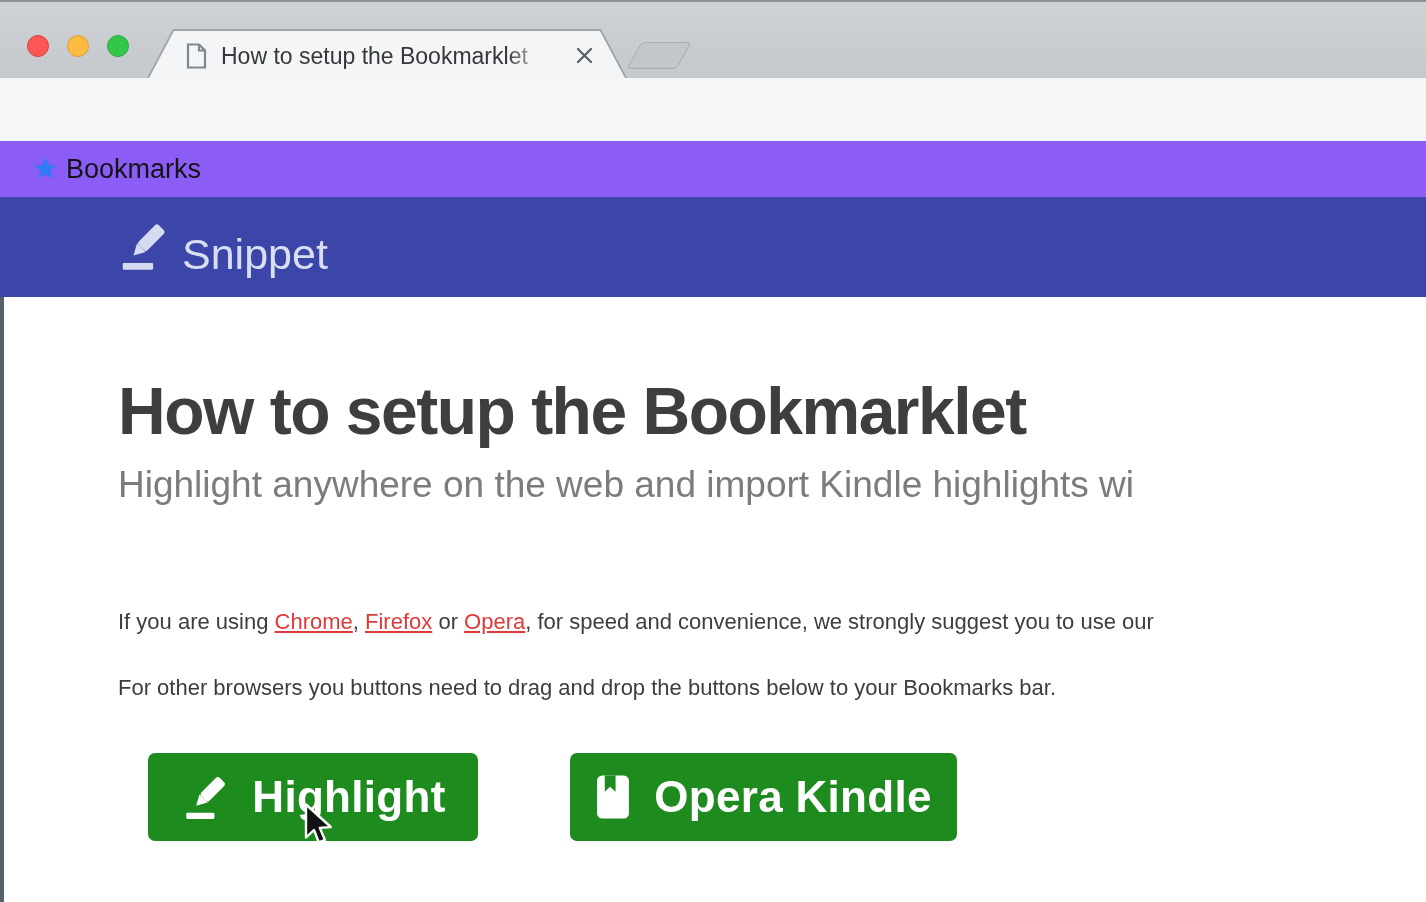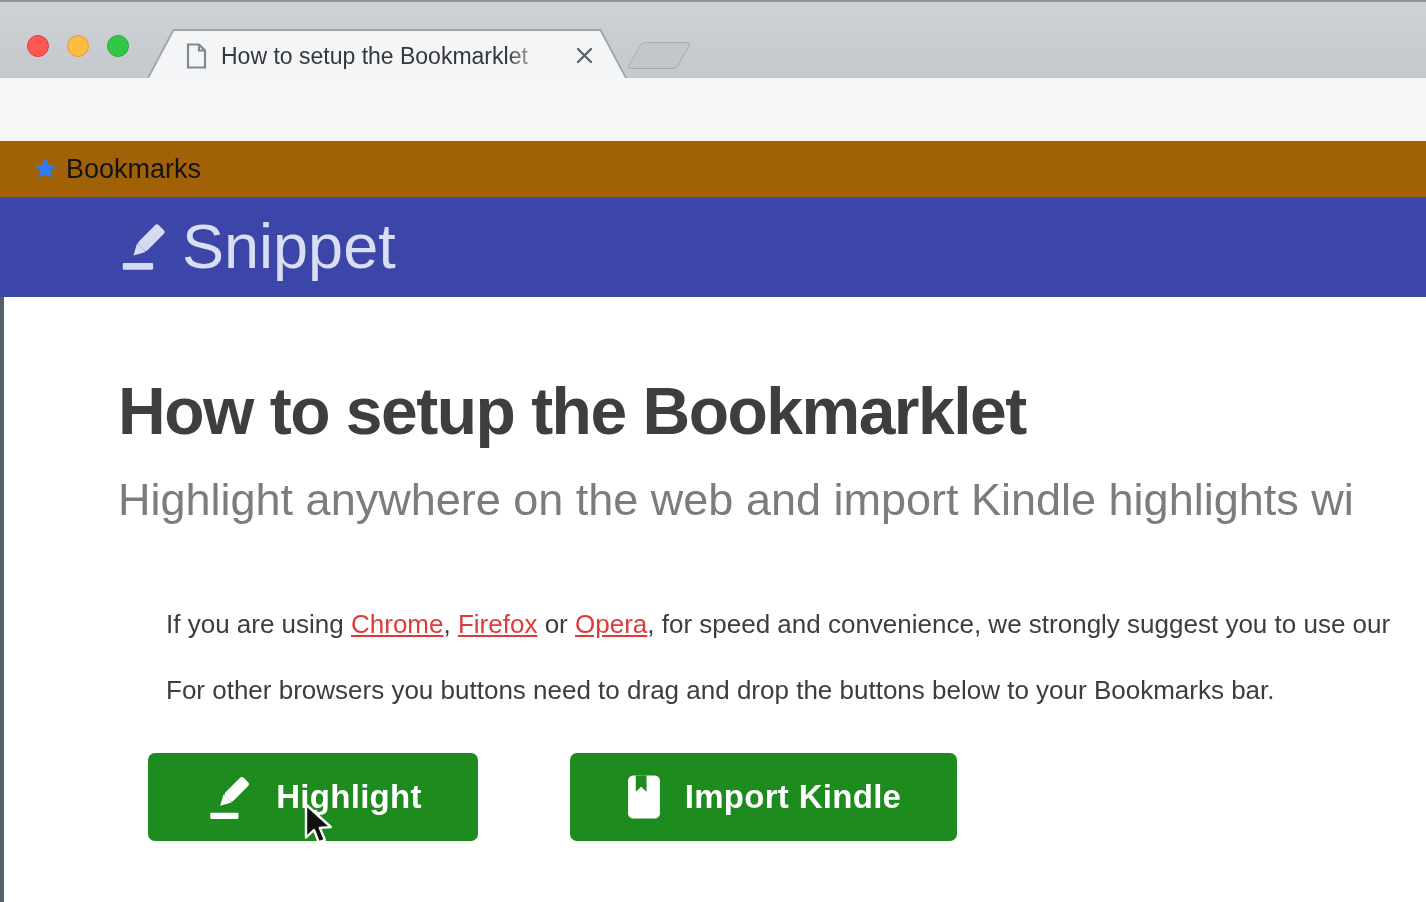--- a/index.html
+++ b/index.html
@@ -41,50 +41,50 @@
              display:flex; align-items:center; padding-left:17px; }
   .secure-label { font-size:26px; color:#1e823e; margin-left:10px; }
   .omni-divider { width:1px; height:28px; background:#d4d6d8; margin:0 15px; }
   .url { font-size:27px; white-space:nowrap; letter-spacing:0.2px; }
   .url .scheme { color:#1e823e; }
   .url .sep    { color:#5f6368; }
   .url .domain { color:#1c1e21; }
   .url .path   { color:#80868b; }
 
   
-  .bookmarks-bar { position:absolute; left:0; top:141px; width:100%; height:56px; background:#a16207; }
+  .bookmarks-bar { position:absolute; left:0; top:141px; width:100%; height:56px; background:#8b5cf6; }
   .star-ico { position:absolute; left:33px; top:15px; width:25px; height:25px; }
   .bookmarks-label { position:absolute; left:66px; top:0; line-height:56px; font-size:27px; color:#141414; }
 
   
   .site-header { position:absolute; left:0; top:197px; width:100%; height:100px; background:#3b46a8; }
   .logo-ico { position:absolute; left:116px; top:22px; width:54px; height:54px; }
-  .brand { position:absolute; left:182px; top:0; line-height:98px; font-size:63px; color:#d9def2; }
+  .brand { position:absolute; left:182px; top:8px; line-height:98px; font-size:43px; color:#d9def2; }
 
   
   .page { position:absolute; left:0; top:297px; width:100%; height:605px; background:#fff; }
   .left-edge { position:absolute; left:0; top:0; width:4px; height:605px; background:#56606b; }
 
   .page-title { position:absolute; left:118px; top:76px; font-size:66px; font-weight:bold;
                 color:#3e3e3e; letter-spacing:-1.5px; white-space:nowrap; }
-  .page-subtitle { position:absolute; left:118px; top:177px; font-size:45px; color:#7c7c7c;
+  .page-subtitle { position:absolute; left:118px; top:167px; font-size:37px; color:#7c7c7c;
                    white-space:nowrap; }
 
-  .para { position:absolute; left:118px; font-size:26px; color:#3d3d3d; white-space:nowrap;margin-left:48px; }
+  .para { position:absolute; left:118px; font-size:22px; color:#3d3d3d; white-space:nowrap; }
   .para-intro { top:312px; }
   .para-other { top:378px; }
   .para a { color:#df3a3a; text-decoration:underline; cursor:pointer; }
   .para .bold { font-weight:normal; }
 
   .green-btn { position:absolute; top:456px; height:88px; background:#1e8b1e; border:none;
                border-radius:7px; display:flex; align-items:center; justify-content:center;
                gap:22px; cursor:pointer; }
   .btn-highlight { left:148px; width:330px; }
   .btn-import { left:570px; width:387px; }
-  .green-btn .btn-label { font-size:33px; font-weight:bold; color:#fff; letter-spacing:0.3px; }
+  .green-btn .btn-label { font-size:44px; font-weight:bold; color:#fff; letter-spacing:0.3px; }
 
   .cursor { position:absolute; left:300px; top:505px; width:36px; height:50px; }
 </style>
 </head>
 <body>
 
 <div class="screen">
 
   <div class="titlebar">
     <div class="traffic red"></div>
@@ -181,21 +181,21 @@
         </g>
       </svg>
       <span class="btn-label">Highlight</span>
     </button>
 
     <button class="green-btn btn-import">
       <svg width="37" height="46" viewBox="0 0 36 44">
         <rect x="2" y="1" width="31" height="42" rx="5" fill="#ffffff"></rect>
         <polygon points="9.5,1 20,1 20,17 14.7,12 9.5,17" fill="#1e8b1e"></polygon>
       </svg>
-      <span class="btn-label">Import Kindle</span>
+      <span class="btn-label">Opera Kindle</span>
     </button>
 
     <svg class="cursor" viewBox="0 0 24 32">
       <path d="M4 1 L4 23 L9.3 18 L12.6 26.3 L16.6 24.6 L13.2 16.6 L20.5 16 Z" fill="#111111" stroke="#ffffff" stroke-width="1.6" stroke-linejoin="round"></path>
     </svg>
   </div>
 
 </div>
 
 </body></html>

